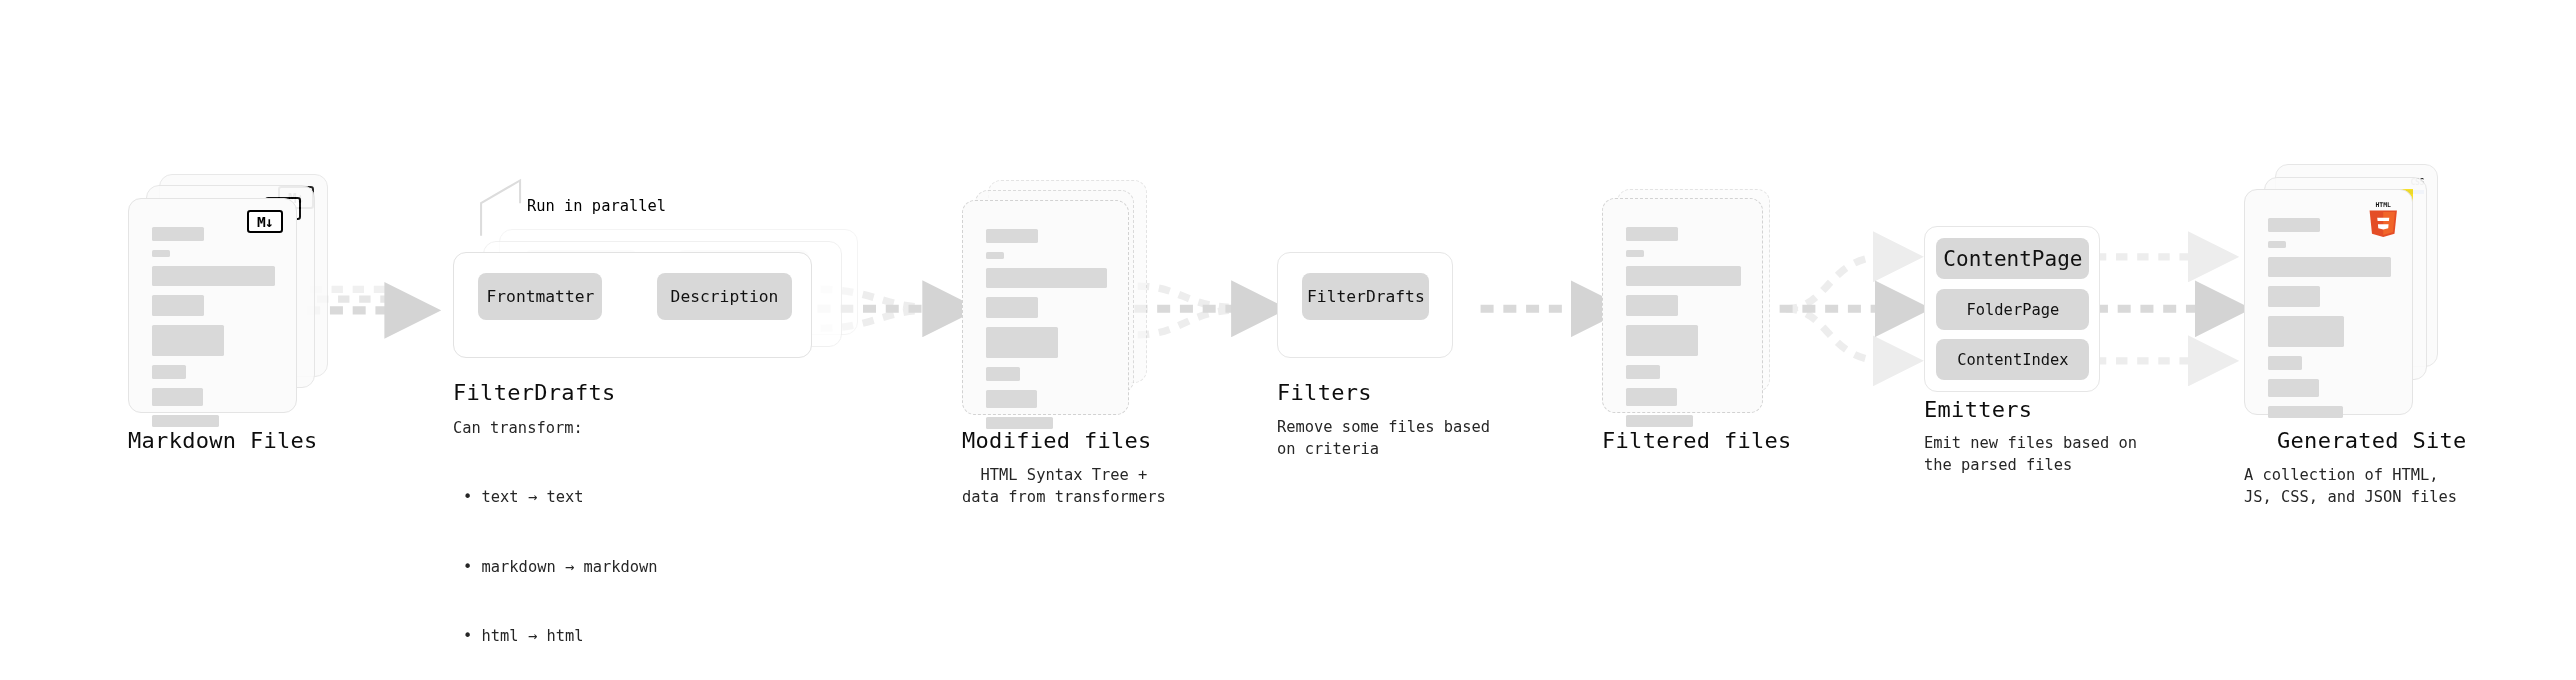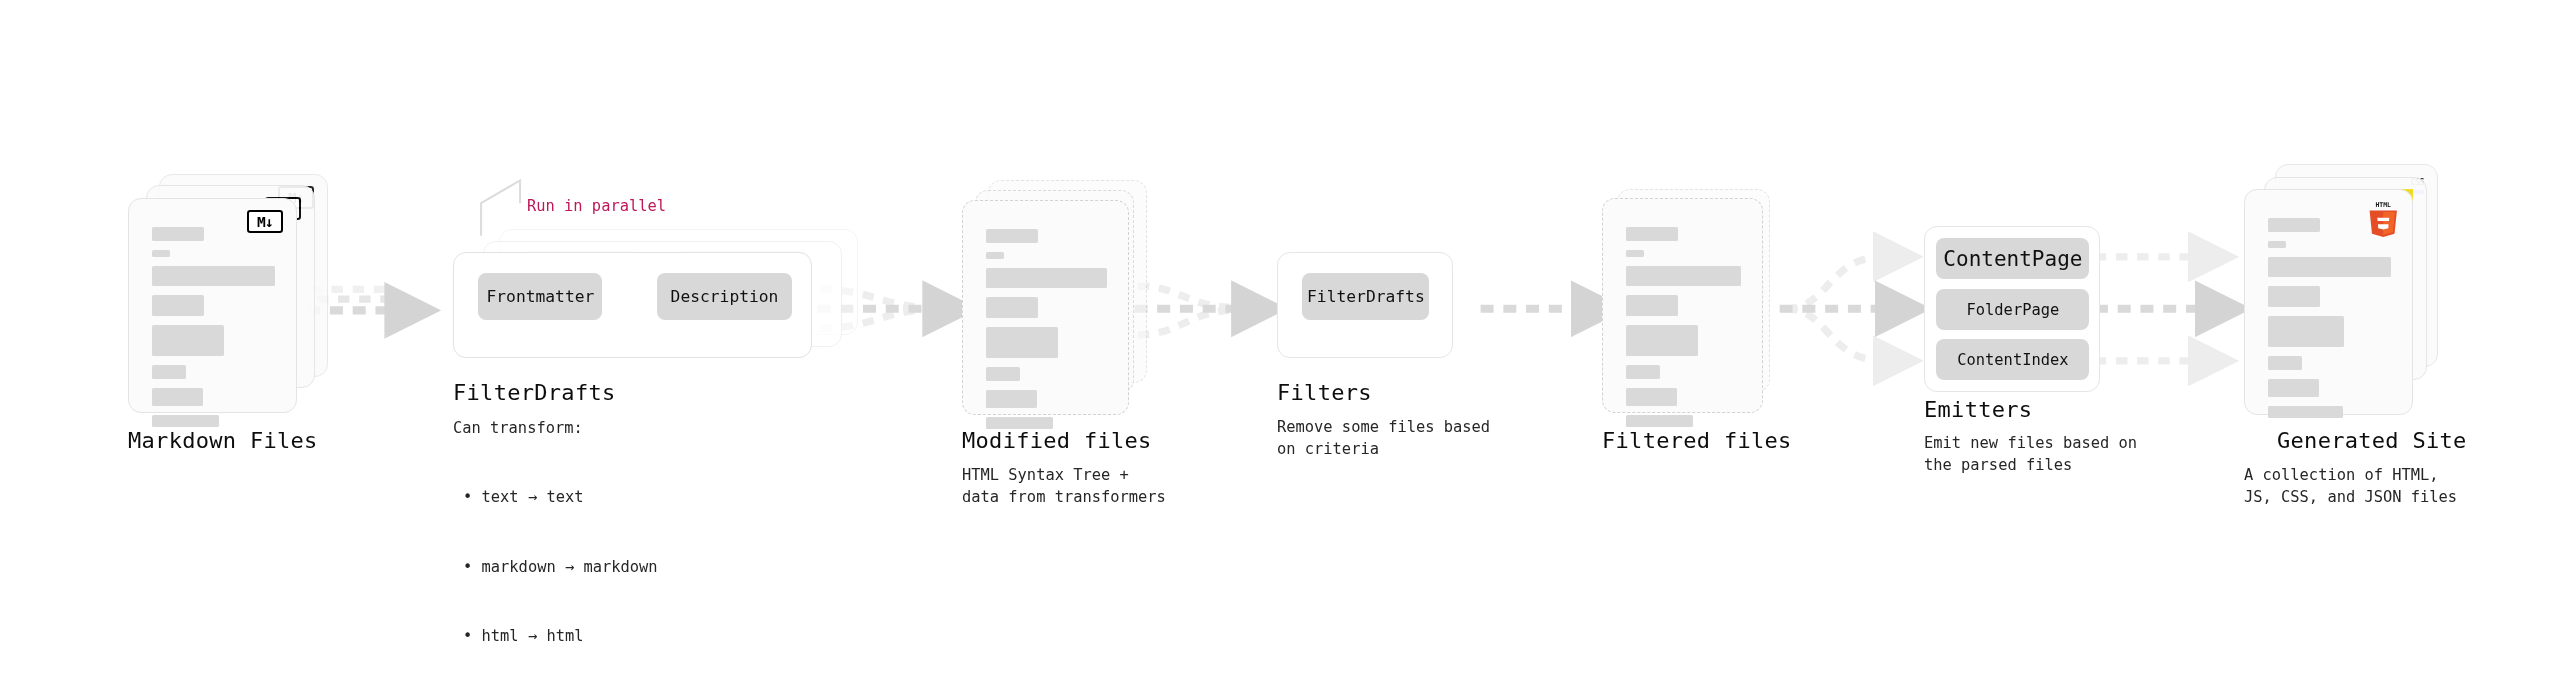--- a/index.html
+++ b/index.html
@@ -136,21 +136,21 @@
   }
   .tf-pill-ghost {
     position: absolute;
     border-radius: 8.1px;
     background: #ececec;
   }
 
   .run-parallel {
     position: absolute;
     font-size: 15.4px;
-    color: #be185d;
+    color: #000000;
     white-space: nowrap;
   }
 
   svg.deco { position: absolute; left: 0; top: 0; overflow: visible; }
 </style>
 </head>
 <body>
 
 <div id="stage">
 
@@ -268,21 +268,21 @@
         <div class="dl" style="width:18px; height:6.5px;"></div>
         <div class="dl" style="width:100%; height:20.3px;"></div>
         <div class="dl" style="width:52px; height:21px;"></div>
         <div class="dl" style="width:72px; height:31px;"></div>
         <div class="dl" style="width:34px; height:14px;"></div>
         <div class="dl" style="width:51px; height:18px;"></div>
         <div class="dl" style="width:67px; height:12.2px;"></div>
       </div>
     </div>
     <div class="cap-title" style="left:962px; top:428px;">Modified files</div>
-    <div class="cap-sub" style="left:962px; top:465px;">HTML Syntax Tree +
+    <div class="cap-sub" style="left:962px; top:465px;text-align:center;">HTML Syntax Tree +
 data from transformers</div>
   </div>
 
   <div>
     <div class="module-box" style="left:1277px; top:252px; width:176px; height:106px;">
       <div class="pill" style="left:24.4px; top:19.5px; width:127px; height:47px;">FilterDrafts</div>
     </div>
     <div class="cap-title" style="left:1277px; top:380px;">Filters</div>
     <div class="cap-sub" style="left:1277px; top:417px;">Remove some files based
 on criteria</div>

